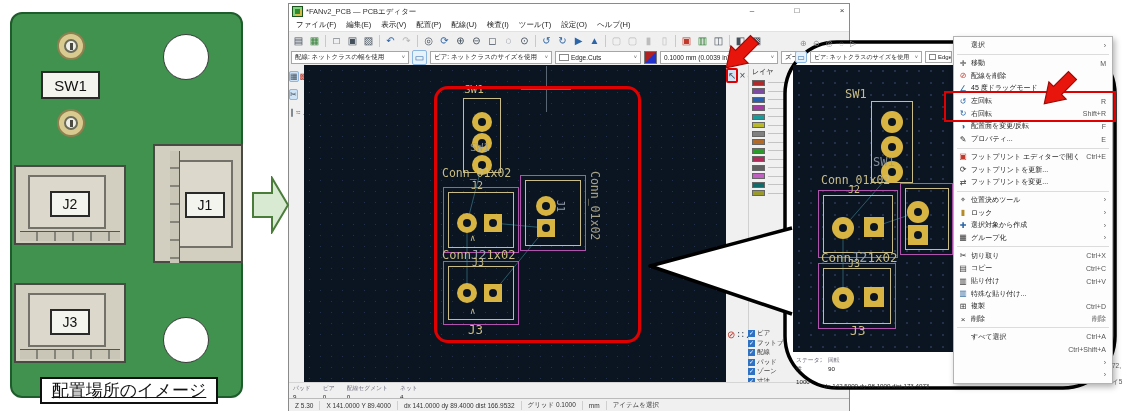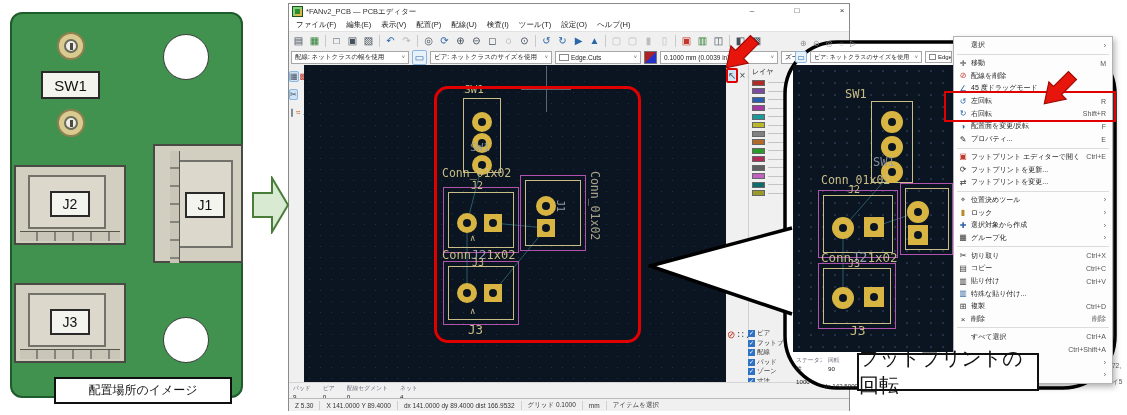--- a/index.html
+++ b/index.html
@@ -129,21 +129,21 @@
       <div class="a reflabel" style="left:30px;top:46px;width:40px;height:26px;font-size:14px;">J1</div>
       <div class="tabband" style="left:-36px;top:56px;width:112px;transform:rotate(90deg);"></div>
     </div>
 
     <div class="a connO" style="left:2px;top:269px;width:112px;height:80px;">
       <div class="connI" style="left:12px;top:8px;width:78px;height:54px;"></div>
       <div class="a reflabel" style="left:34px;top:24px;width:40px;height:26px;font-size:14px;">J3</div>
       <div class="tabband" style="left:4px;right:4px;bottom:2px;"></div>
     </div>
   </div>
-  <div class="a capbox" style="left:54px;top:377px;width:178px;height:27px;font-size:12px;z-index:4;">配置場所のイメージ</div>
+  <div class="a capbox" style="left:40px;top:377px;width:178px;height:27px;font-size:17px;z-index:4;text-decoration:underline;">配置場所のイメージ</div>
 
   <svg class="a" style="left:252px;top:176px;z-index:2;" width="38" height="58" viewBox="0 0 38 58">
     <polygon points="1,17 20,17 20,2 36,29 20,56 20,41 1,41" fill="#d9ead3" stroke="#4a7d3a" stroke-width="2"></polygon>
   </svg>
 
   <div class="a win">
     <div class="titlebar">
       <span class="appico"></span>
       <span class="title">*FANv2_PCB — PCBエディター</span>
       <span class="wbtn" style="left:452px;">–</span>
@@ -625,15 +625,14 @@
   </div>
   <div class="a" style="left:828px;top:356px;z-index:6;">
     <div class="statuslab">回転</div>
     <div class="statusval">90</div>
   </div>
   <div class="a statusval" style="left:796px;top:378px;z-index:6;">1000</div>
   <div class="a statusval" style="left:824px;top:382px;z-index:6;white-space:nowrap;">dx 142.5000 dy 98.1000 dist 173.4073</div>
   <div class="a" style="left:1112px;top:362px;font-size:6.5px;color:#555;z-index:7;">72,</div>
   <div class="a" style="left:1112px;top:378px;font-size:6.5px;color:#555;z-index:7;">イ5</div>
 
-  <div class="a capbox" style="left:857px;top:353px;width:182px;height:38px;font-size:20px;z-index:7;">フットプリントの回転</div>
 
 </div>
 
 </body></html>

